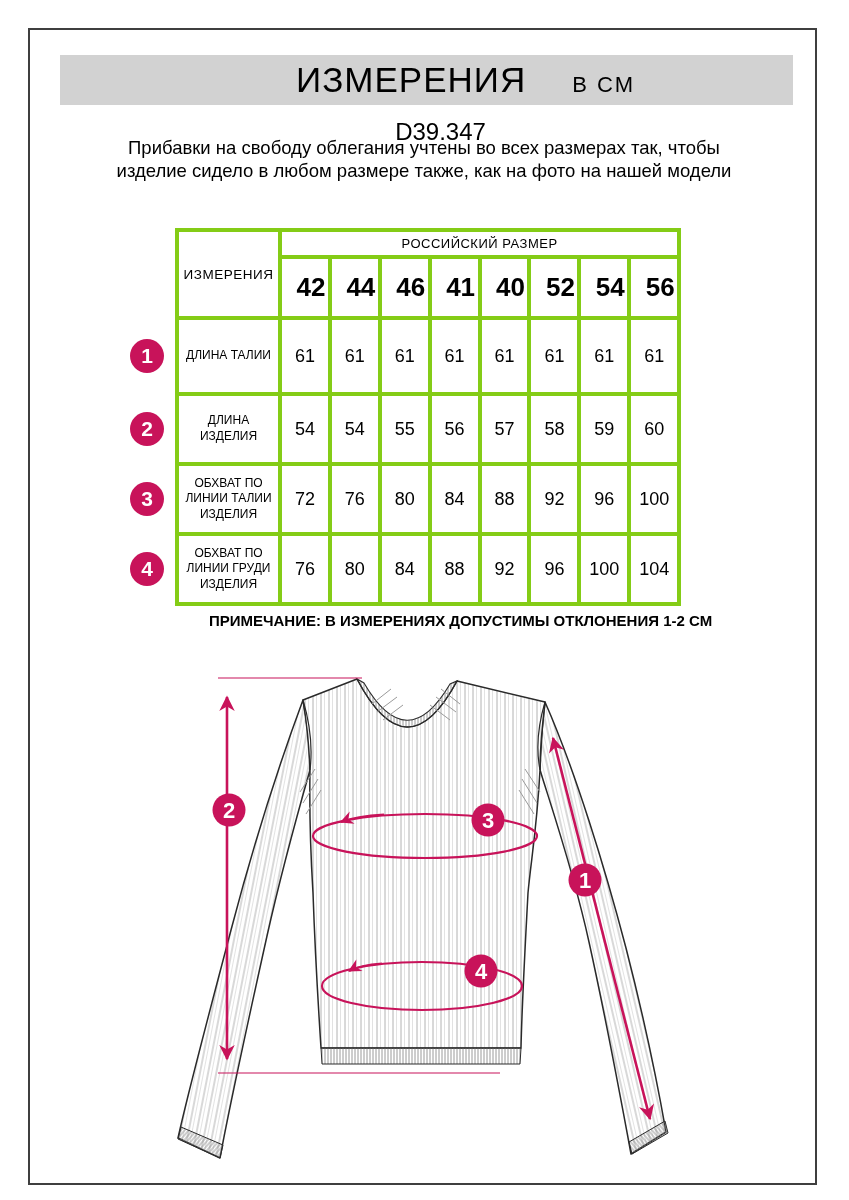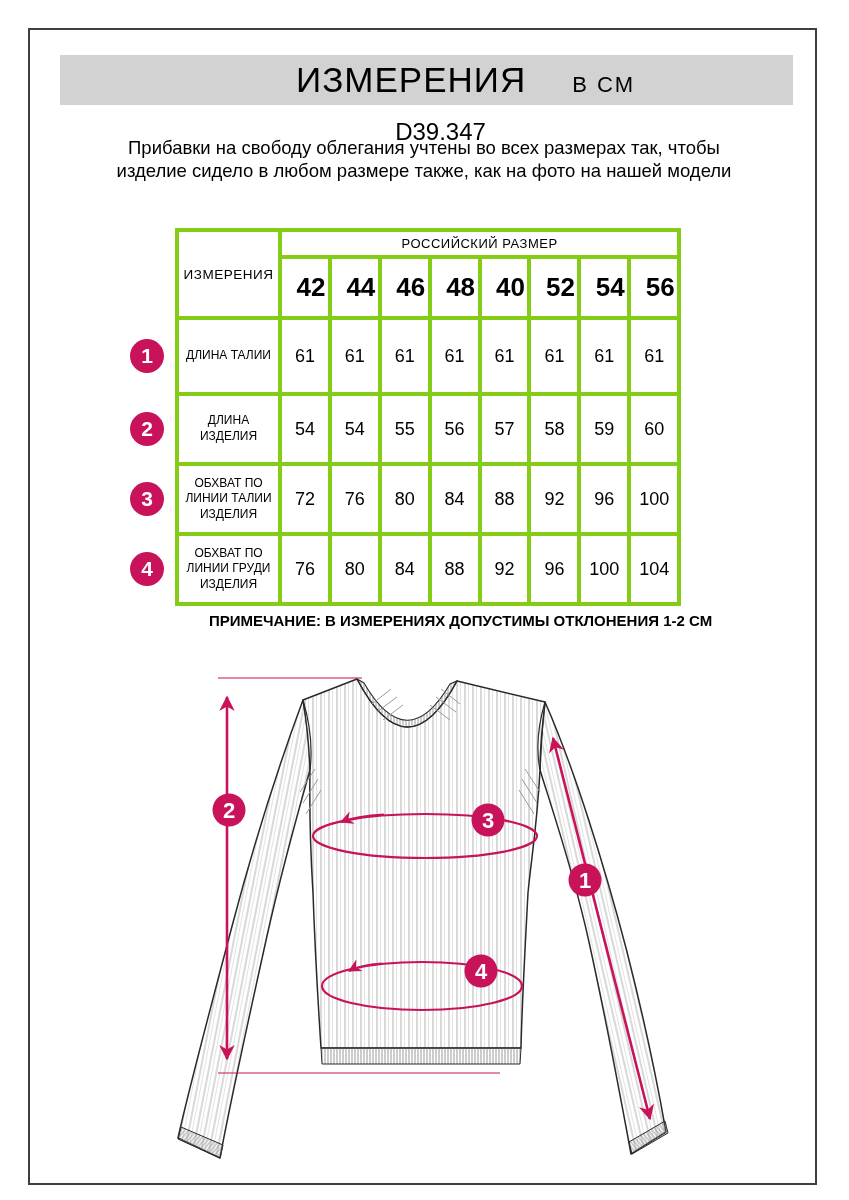--- a/index.html
+++ b/index.html
@@ -56,21 +56,21 @@
     </colgroup>
     <thead>
       <tr>
         <th class="corner-th" rowspan="2">ИЗМЕРЕНИЯ</th>
         <th class="group-th" colspan="8">РОССИЙСКИЙ РАЗМЕР</th>
       </tr>
       <tr>
           <th class="size-th">42</th>
           <th class="size-th">44</th>
           <th class="size-th">46</th>
-          <th class="size-th">48</th>
+          <th class="size-th">41</th>
           <th class="size-th">40</th>
           <th class="size-th">52</th>
           <th class="size-th">54</th>
           <th class="size-th">56</th>
         </tr>
     </thead>
     <tbody>
         <tr style="height: 76px;">
           <td class="label-td"><div class="row-badge">1</div><span class="lbl">ДЛИНА ТАЛИИ</span></td>
           <td class="val-td">61</td>

